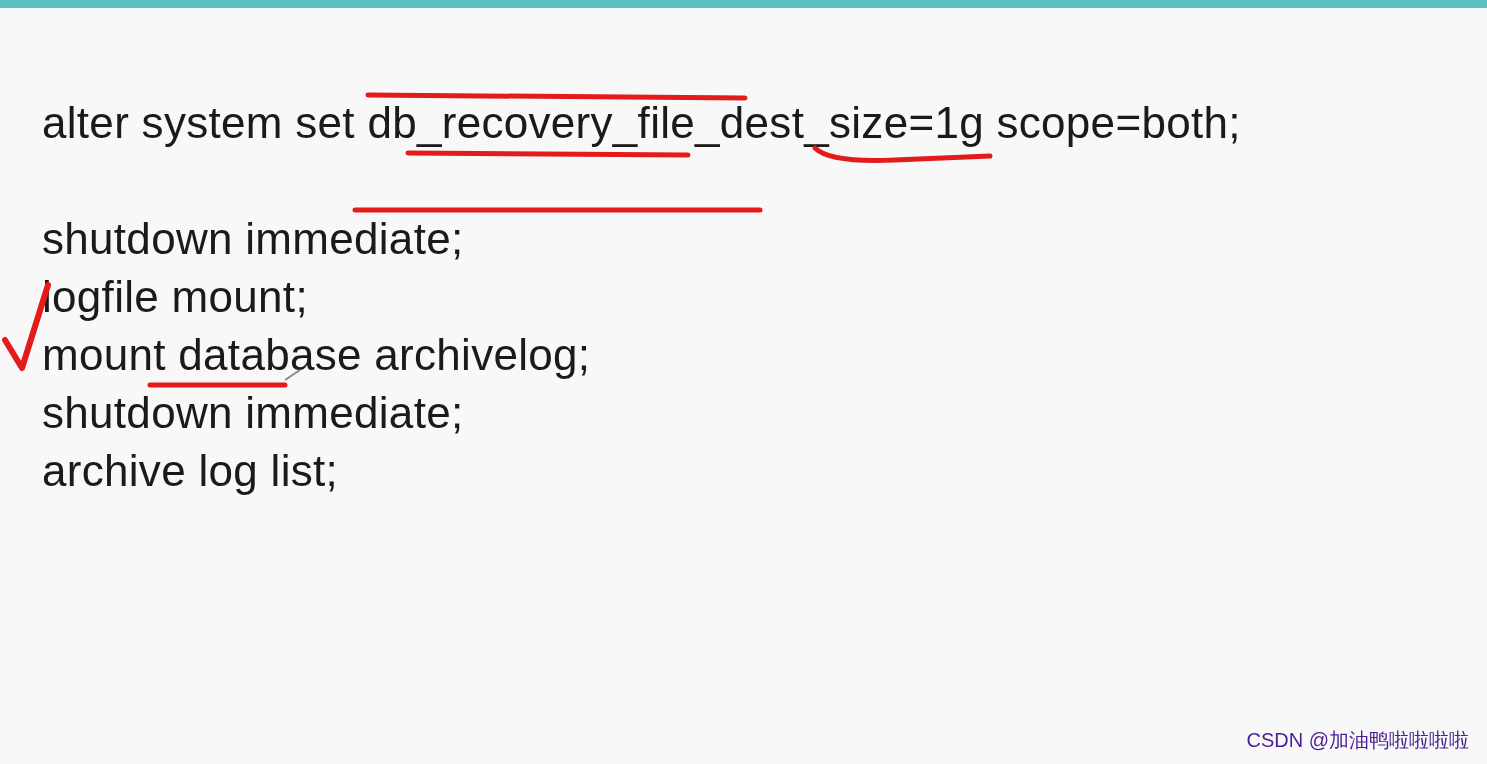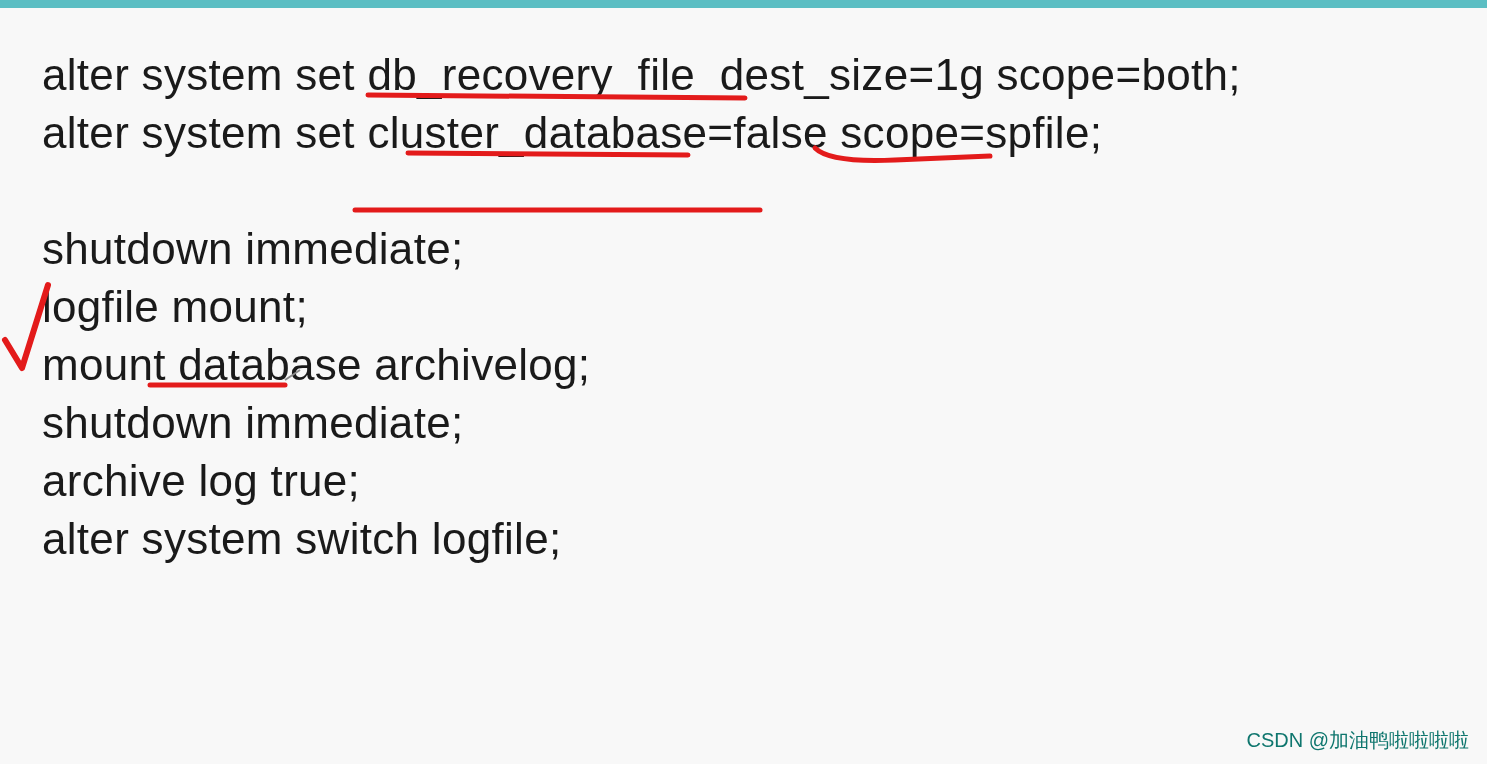--- a/index.html
+++ b/index.html
@@ -16,20 +16,21 @@
       overflow: hidden;
     }
     .top-bar {
       width: 100%;
       height: 8px;
       background: #5bbec3;
     }
     .content {
       padding: 38px 42px 0 42px;
       position: relative;
+      margin-top: 48px;
     }
     .line {
       font-size: 44px;
       color: #1a1a1a;
       line-height: 58px;
       letter-spacing: 0.3px;
       white-space: nowrap;
     }
     .block1 {
       margin-bottom: 58px;
@@ -43,41 +44,39 @@
       left: 0;
       width: 1487px;
       height: 764px;
       pointer-events: none;
     }
     .watermark {
       position: absolute;
       bottom: 10px;
       right: 18px;
       font-size: 20px;
-      color: #0f766e;
+      color: #4c1d95;
       font-family: "Microsoft YaHei", Arial, sans-serif;
     }
   </style>
 </head>
 <body>
 
 <div class="top-bar"></div>
 
 <div class="content">
   <div class="block1">
     <div class="line">alter system set db_recovery_file_dest_size=1g scope=both;</div>
-    <div class="line">alter system set cluster_database=false scope=spfile;</div>
   </div>
   <div class="block2">
     <div class="line">shutdown immediate;</div>
     <div class="line">logfile mount;</div>
     <div class="line">mount database archivelog;</div>
     <div class="line">shutdown immediate;</div>
-    <div class="line">archive log true;</div>
-    <div class="line">alter system switch logfile;</div>
+    <div class="line">archive log list;</div>
   </div>
 </div>
 
 <svg class="annotation-layer" viewBox="0 0 1487 764">
 
   <path d="M 368 95 L 745 98" stroke="#e31b1b" stroke-width="5" fill="none" stroke-linecap="round"></path>
 
   <path d="M 408 153 L 688 155" stroke="#e31b1b" stroke-width="5" fill="none" stroke-linecap="round"></path>
 
   <path d="M 815 148 Q 830 163 895 160 L 990 156" stroke="#e31b1b" stroke-width="5" fill="none" stroke-linecap="round"></path>

